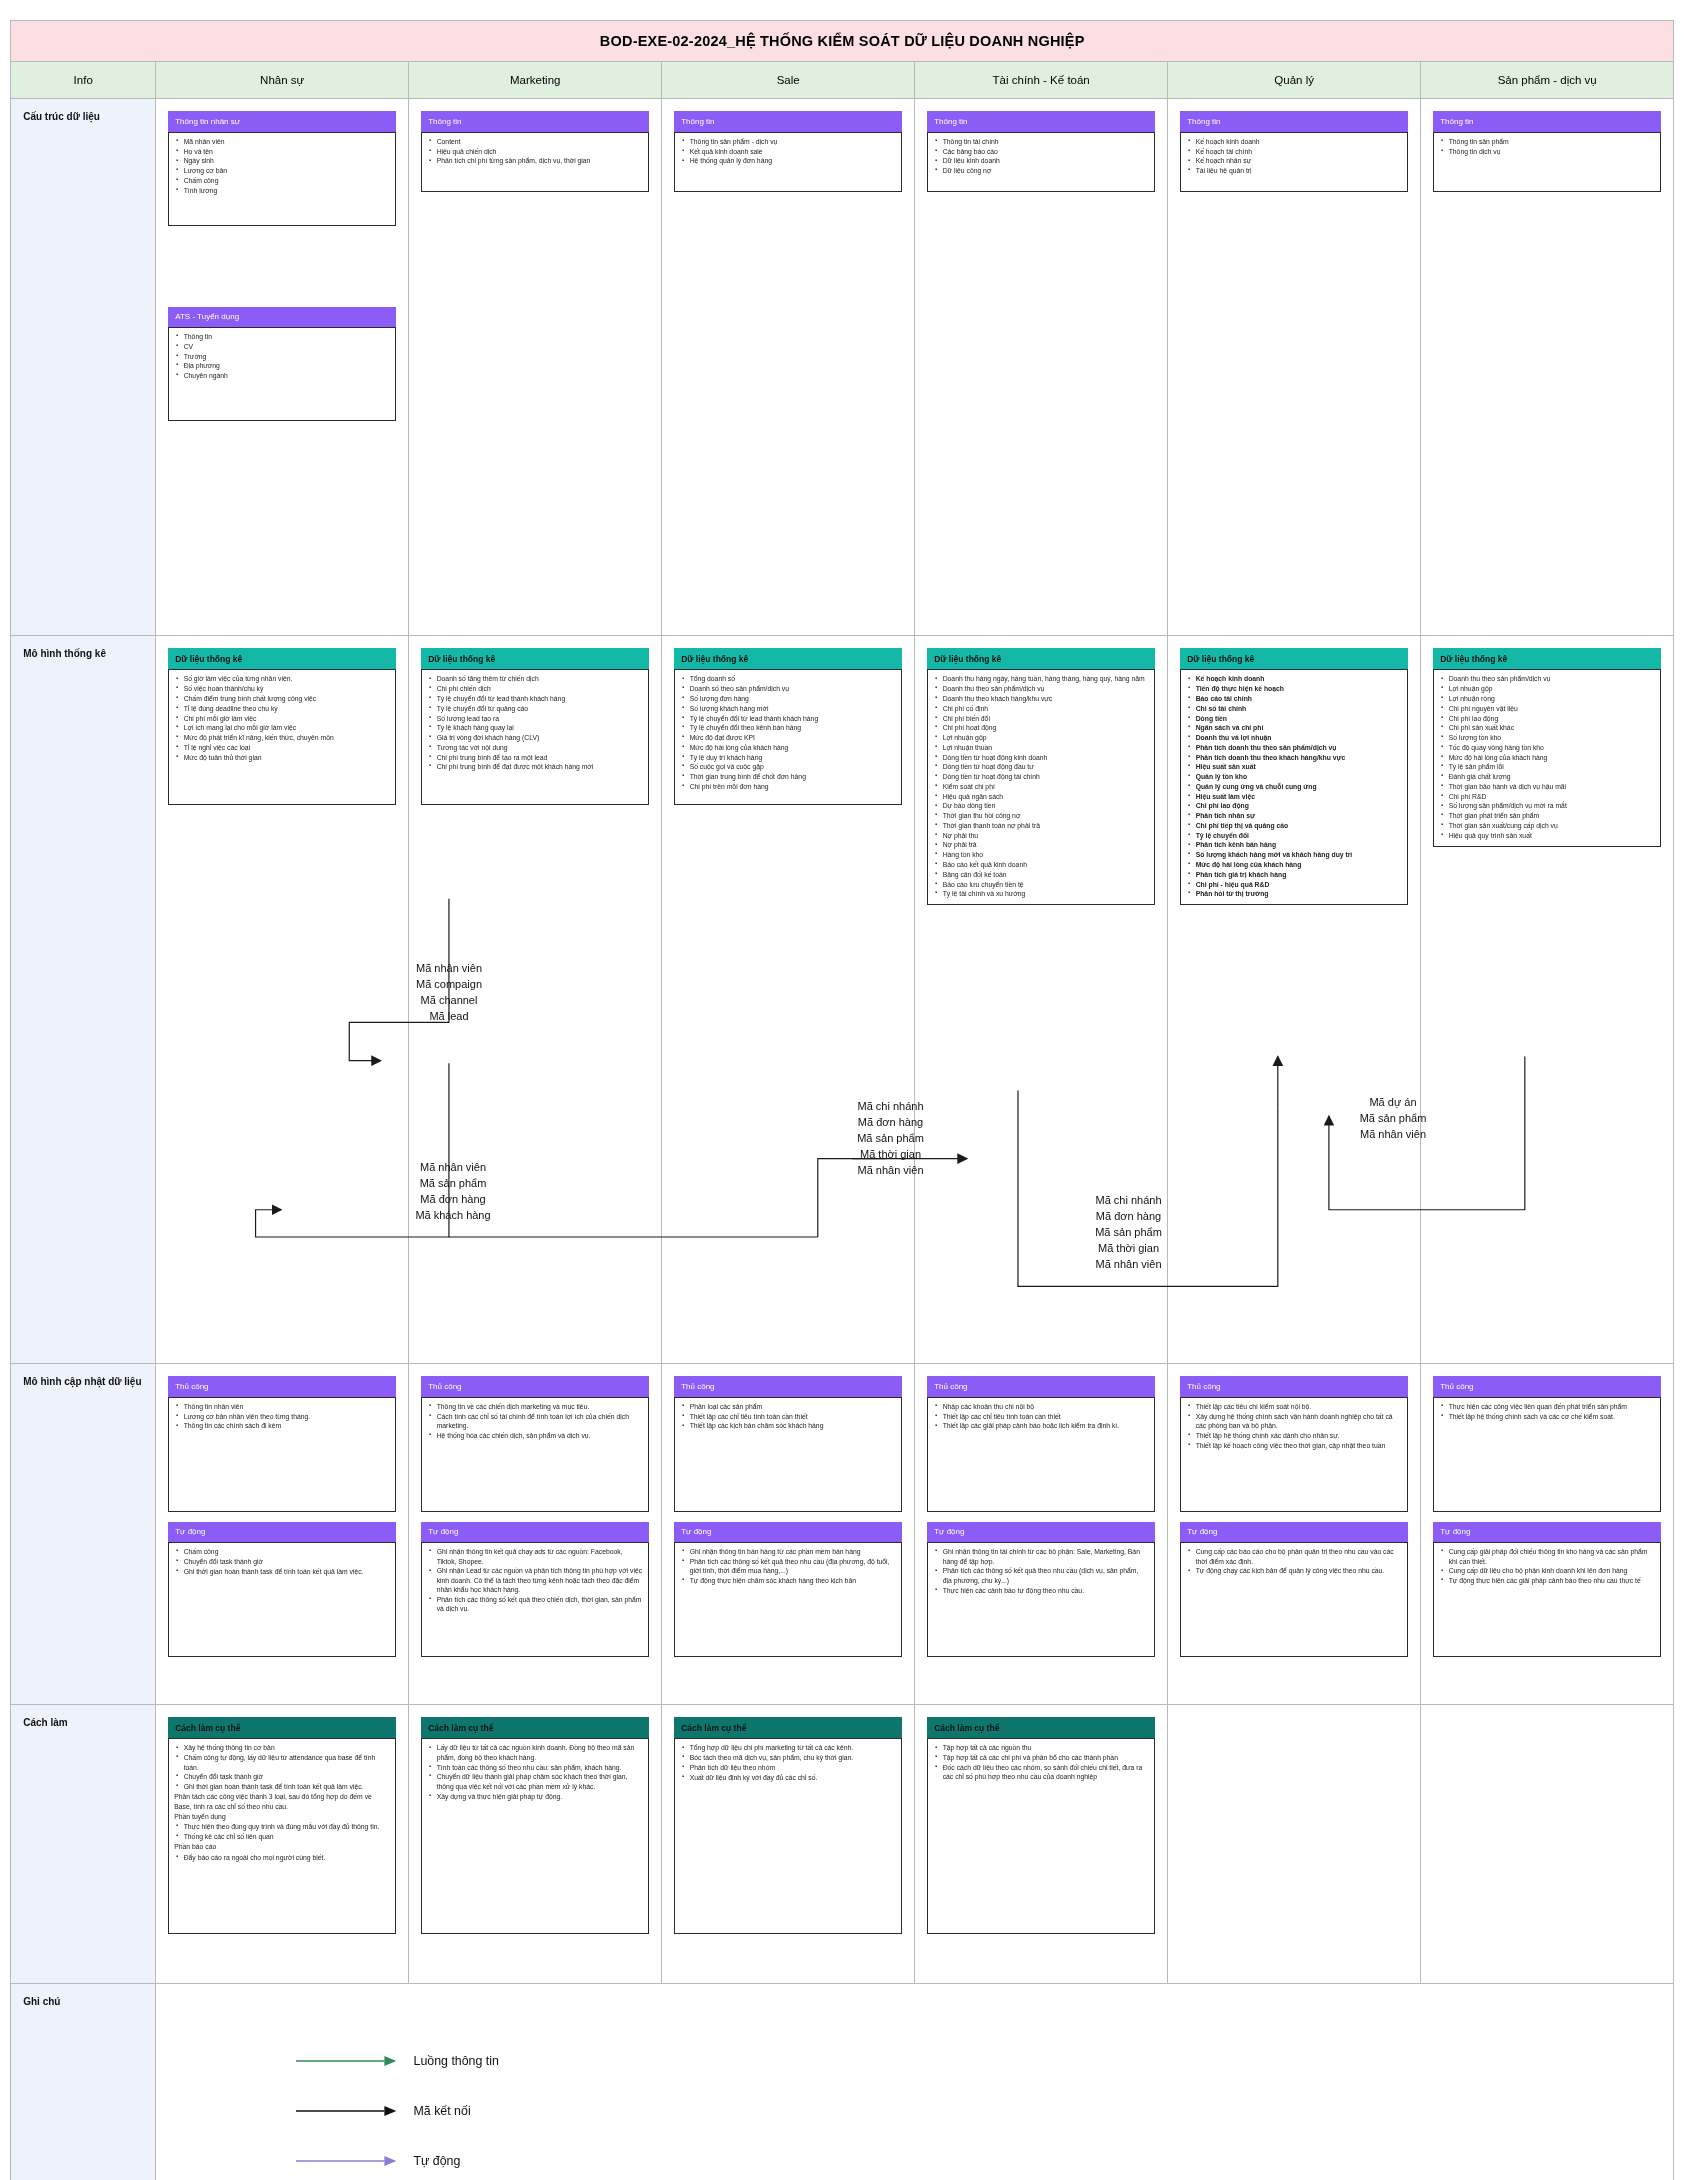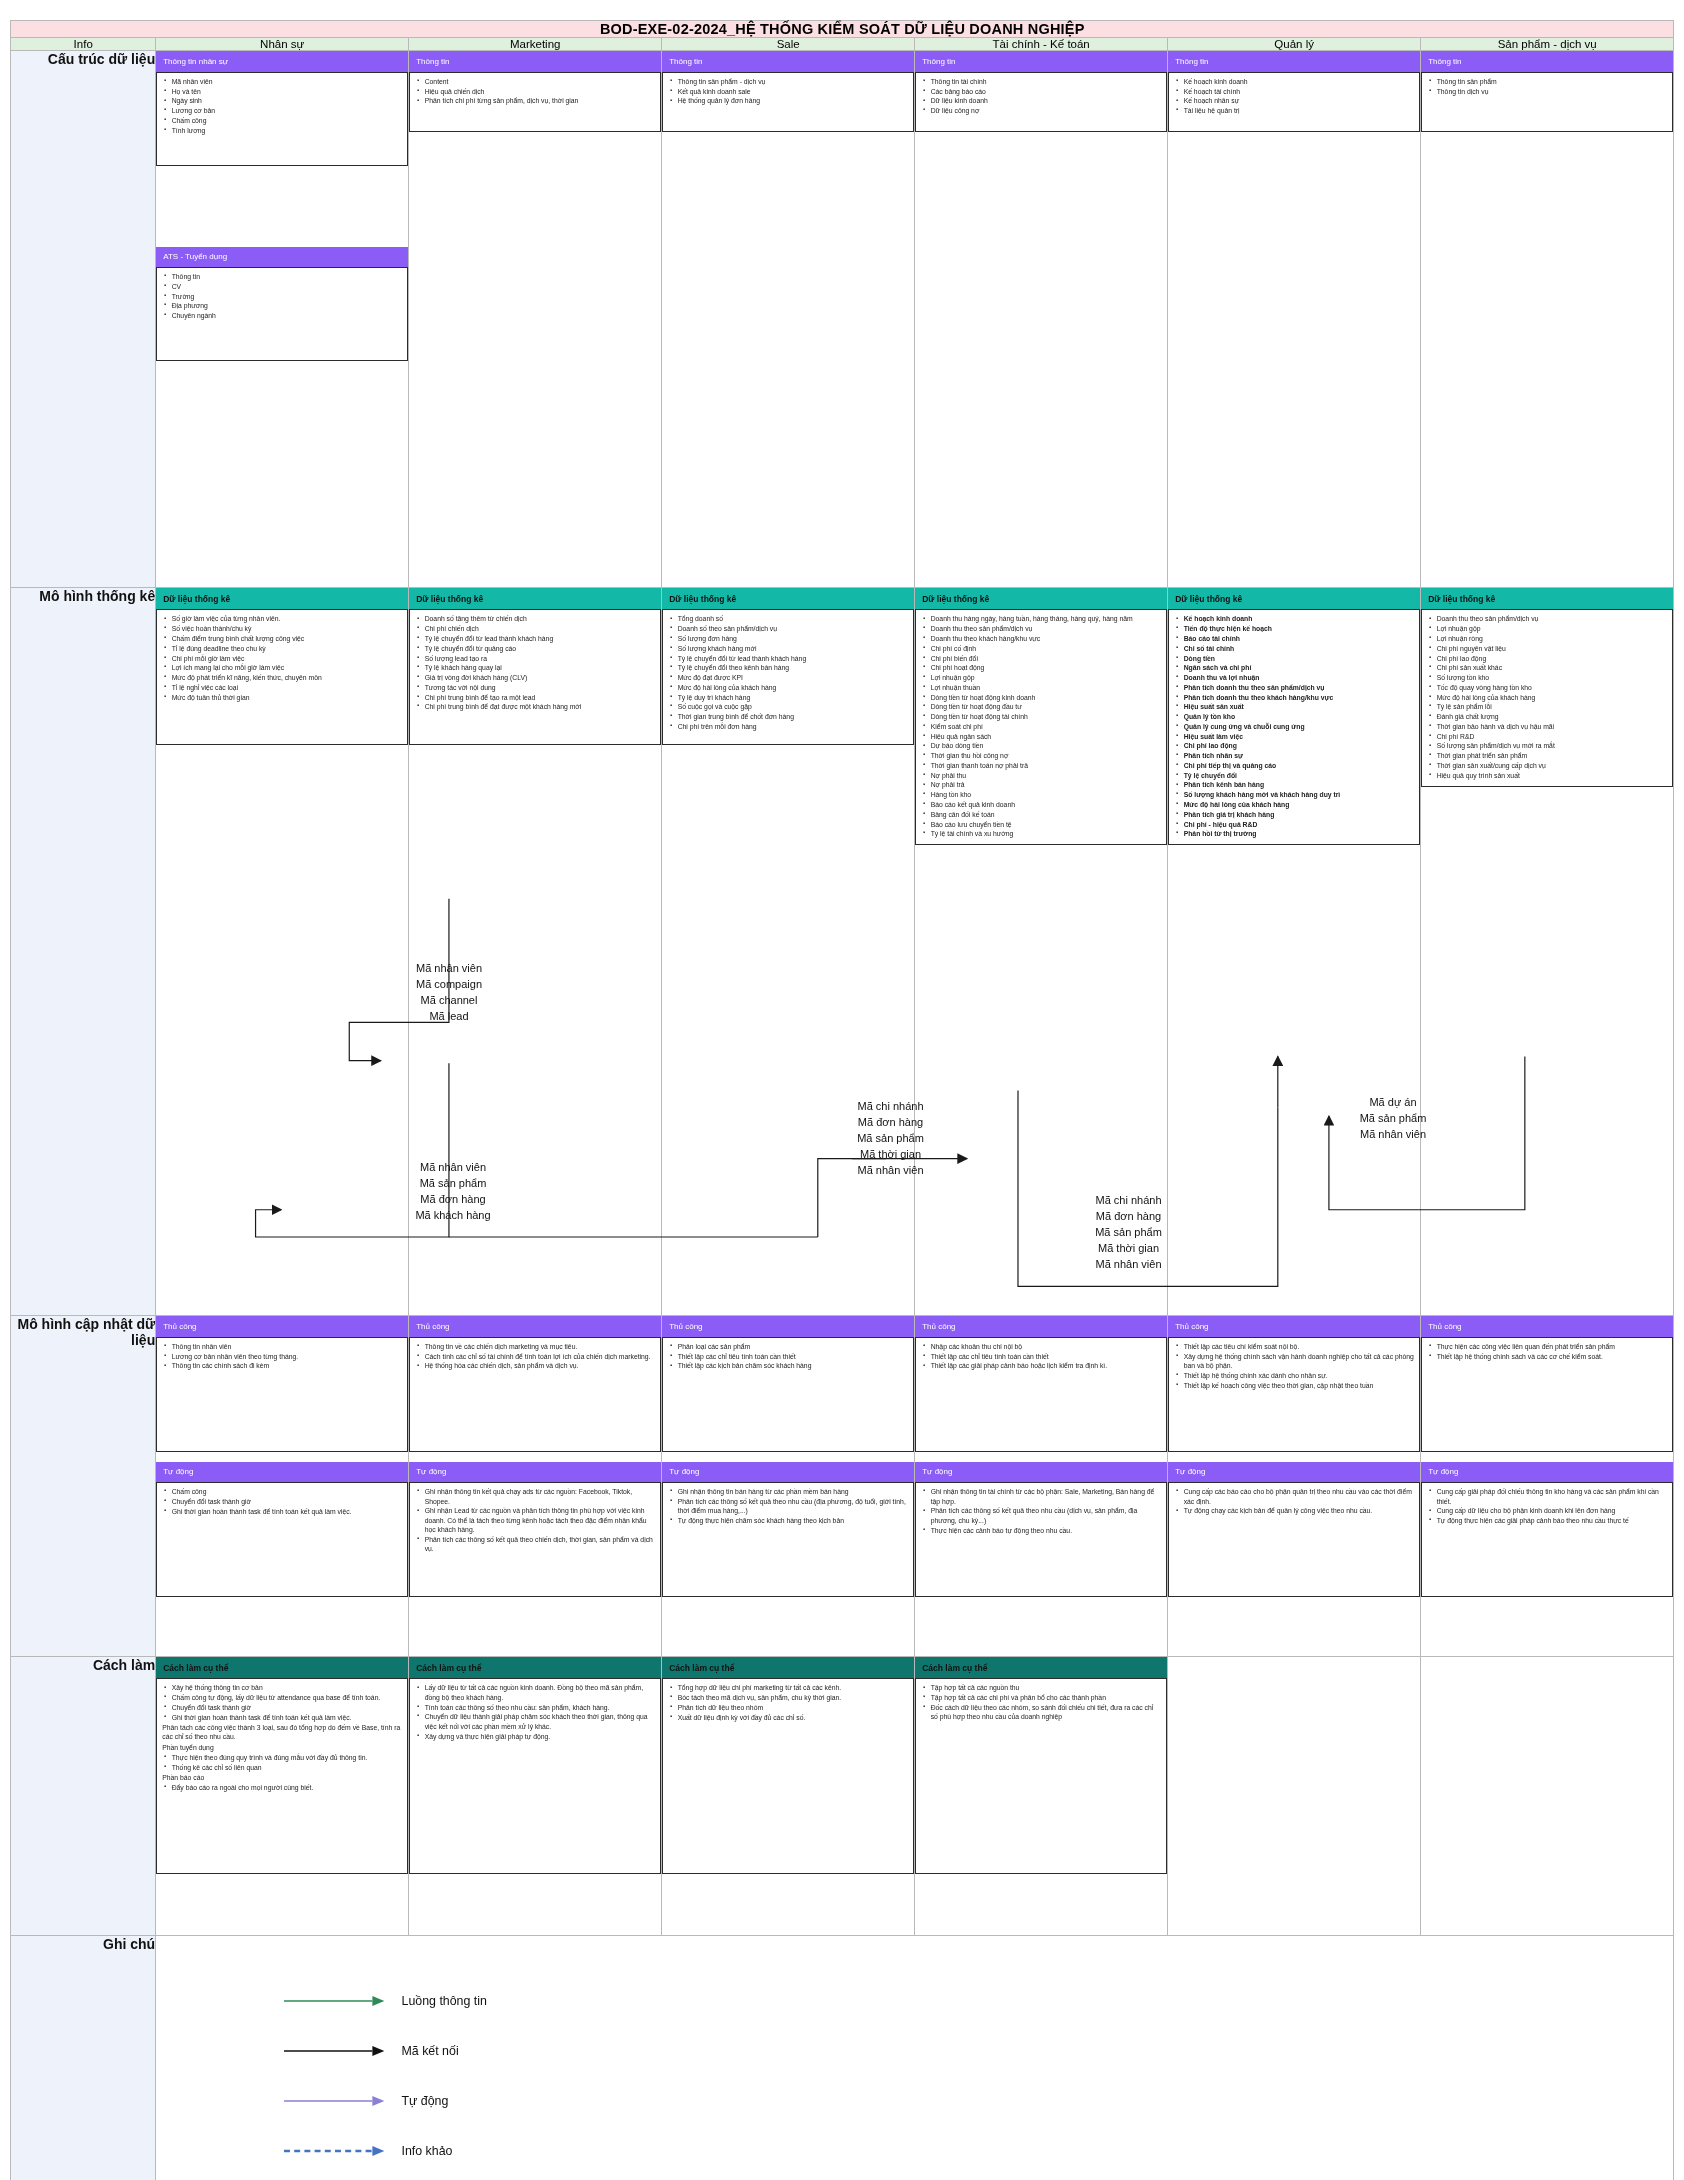--- a/index.html
+++ b/index.html
@@ -7,32 +7,32 @@
   body {
     width: 1685px; height: 2181px;
     background: #ffffff;
     font-family: "Liberation Sans", sans-serif;
     color: #111;
     overflow: hidden;
   }
   #sheet { position: relative; width:1685px; height:2181px; padding: 20.4px 10.2px 0 10.2px; }
 
   table.grid { width: 1664px; border-collapse: collapse; table-layout: fixed; }
-  table.grid td, table.grid th { border: 0.9px solid #b9b9b9; vertical-align: top; padding:0; }
+  table.grid td, table.grid th { border: 0.9px solid #b9b9b9; vertical-align: top; padding:12px; }
 
   .title-cell {
     background:#fbdfe2; text-align:center; font-weight:bold; font-size:14.5px;
     letter-spacing:0.2px; padding:12px 3.4px; color:#000; border:0.9px solid #c9b3b6;
   }
   .hdr {
     background:#dff0df; text-align:center; font-size:11.5px; padding:7.7px 3.4px;
     font-weight:400; color:#000;
   }
   .rowlabel {
-    background:#eef2fb; text-align:right; font-weight:bold; font-size:14px;
+    background:#eef2fb; text-align:left; font-weight:bold; font-size:10px;
     vertical-align:middle; color:#111; padding:5.1px 6.8px;
   }
   .cell { position:relative; background:#fff; padding:8.5px 7.7px 12px 7.7px; }
 
   
   .card { width:100%; margin-bottom:8.5px; }
   .card-hd {
     font-size:8px; padding:4.3px 6px 4.3px 6px; color:#fff; line-height:1.2;
     border:0.9px solid transparent;
   }

